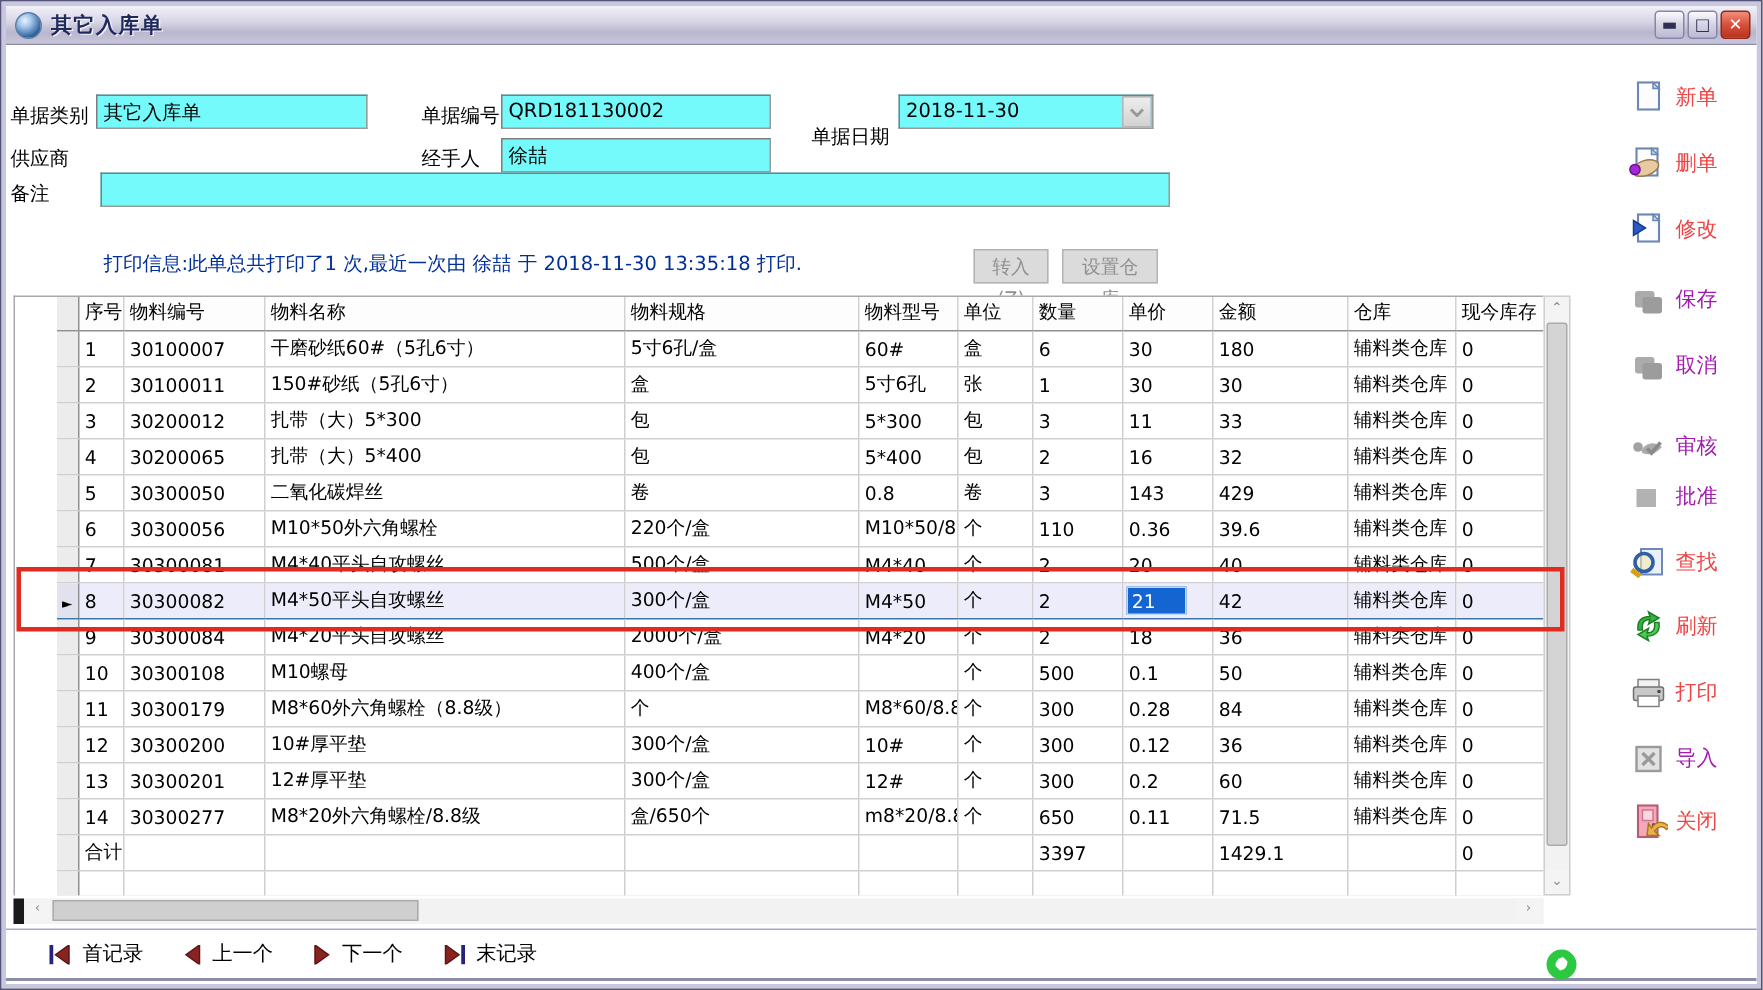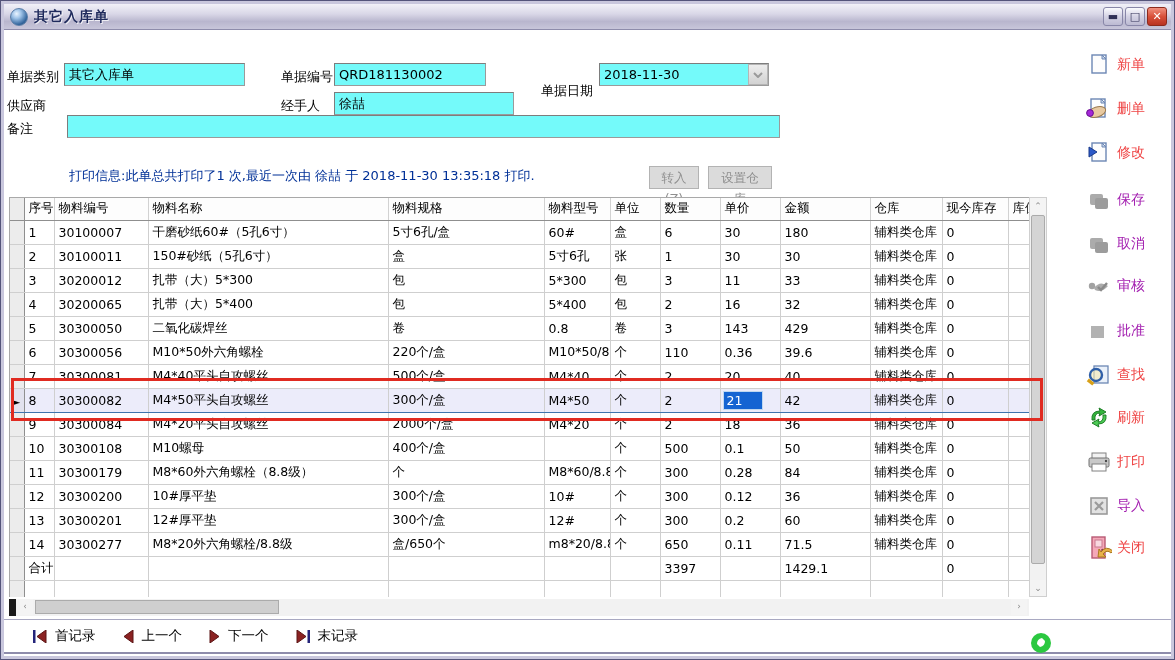--- a/index.html
+++ b/index.html
@@ -33,21 +33,21 @@
   .dropbtn { position:absolute; width:20px; height:21px; background:linear-gradient(#EDEDED,#D2D2D2);
     border:1px solid #B5B5B5; display:flex; align-items:center; justify-content:center; }
 
   .print-info { position:absolute; left:65px; top:137px; font-size:13px; color:#003097; }
   .gray-btn { position:absolute; height:23px; background:#DBDBDB; border:1px solid #B3B3B3;
     color:#8F8F8F; font-size:12.5px; text-align:center; line-height:21px; padding:0 8px; }
 
   
   .grid-wrap { position:absolute; left:5px; top:167px; width:1020px; height:400px; background:#fff;
     border-left:1px solid #A9A9A9; border-top:1px solid #A9A9A9; overflow:hidden; }
-  table.grid { border-collapse:collapse; table-layout:fixed; width:1020px; font-size:12.5px; }
+  table.grid { border-collapse:collapse; table-layout:fixed; width:1020px; font-size:12.5px;margin-left:28px; }
   table.grid th { height:22px; background:#FDFDFD; border-right:1px solid #D2D2D2;
     border-bottom:1px solid #8F8F8F; font-weight:normal; text-align:left; padding:0 4px;
     white-space:nowrap; overflow:hidden; }
   table.grid td { height:24px; border-right:1px solid #CFCFCF; border-bottom:1px solid #CFCFCF;
     padding:0 4px; white-space:nowrap; overflow:hidden; color:#000; background:#fff; }
   table.grid td.sel-col { background:#ECECEC; border-right:1px solid #8F8F8F; padding:0; text-align:center; }
   table.grid th.sel-col { background:#ECECEC; border-right:1px solid #8F8F8F; }
   tr.row-selected td { background:#ECECFA; border-top:1px solid #3E74AE; border-bottom:1px solid #3E74AE; }
   tr.row-selected td.sel-col { background:#E2E2EE; }
   .row-arrow { color:#000; font-size:9px; }
@@ -99,21 +99,21 @@
       <span class="winbtn close">✕</span>
     </span>
   </div>
 
   <div class="content">
 
     <span class="flabel" style="left:3px; top:38px;">单据类别</span>
     <input class="ffield" style="left: 60px; top: 33px; width: 181px;" readonly="" value="其它入库单">
 
     <span class="flabel" style="left:277px; top:38px;">单据编号</span>
-    <input class="ffield" style="left: 330px; top: 33px; width: 152px;" readonly="" value="QRD181130002">
+    <input class="ffield" style="left: 330px; top: 33px; width: 180px;" readonly="" value="QRD181130002">
 
     <span class="flabel" style="left:537px; top:38px;margin-top:14px;">单据日期</span>
     <input class="ffield" style="left: 595px; top: 33px; width: 170px;" readonly="" value="2018-11-30">
     <span class="dropbtn" style="left:744px; top:34px;">
       <svg width="10" height="6" viewBox="0 0 10 6">
           <polyline points="1,1 5,5 9,1" fill="none" stroke="#9A9A9A" stroke-width="2"></polyline>
         </svg>
     </span>
 
     <span class="flabel" style="left:3px; top:67px;">供应商</span>
@@ -508,21 +508,21 @@
       </div>
     <div class="side-btn disabled" style="top:199px;">
         <span class="ico">
           <svg width="24" height="24">
             <rect x="3" y="6" width="13" height="11" rx="2" fill="#ABABAB"></rect>
             <rect x="8" y="10" width="13" height="11" rx="2" fill="#9C9C9C"></rect>
           </svg>
         </span>
         <span>取消</span>
       </div>
-    <div class="side-btn disabled" style="top:241px;">
+    <div class="side-btn disabled" style="top:253px;">
         <span class="ico">
           <svg width="24" height="24">
             <circle cx="5" cy="12" r="3.2" fill="#A2A2A2"></circle>
             <path d="M7 14 Q13 6 21 12 Q15 19 8 16 Z" fill="#ABABAB"></path>
             <path d="M11 13 l3 3 l6 -7" stroke="#8A8A8A" stroke-width="2.4" fill="none"></path>
           </svg>
         </span>
         <span>审核</span>
       </div>
     <div class="side-btn disabled" style="top:286px;">

